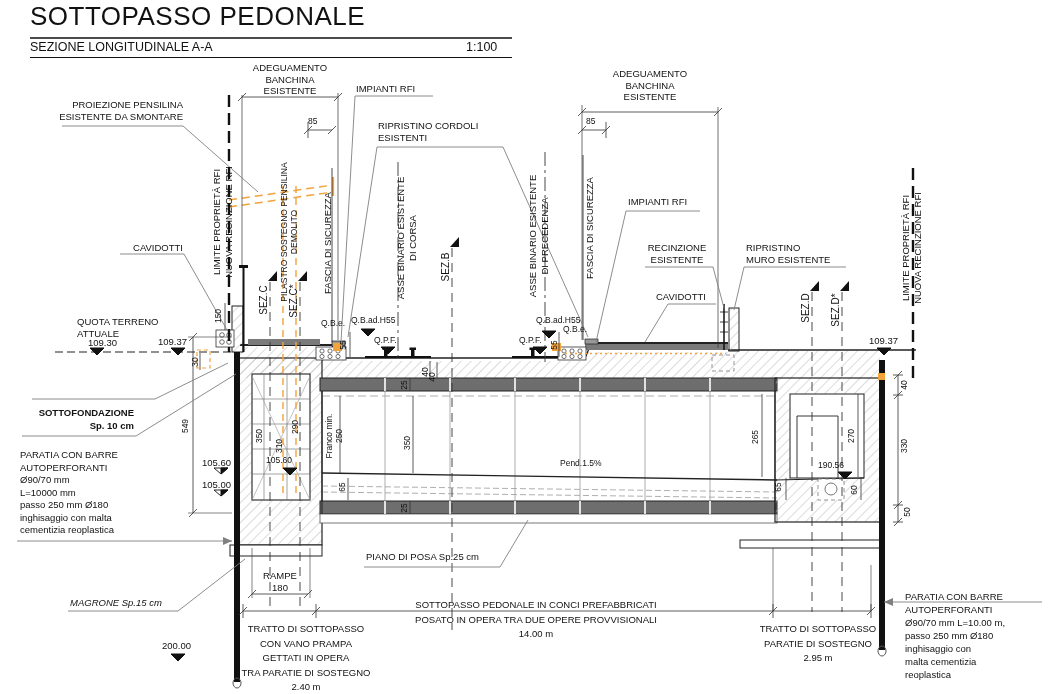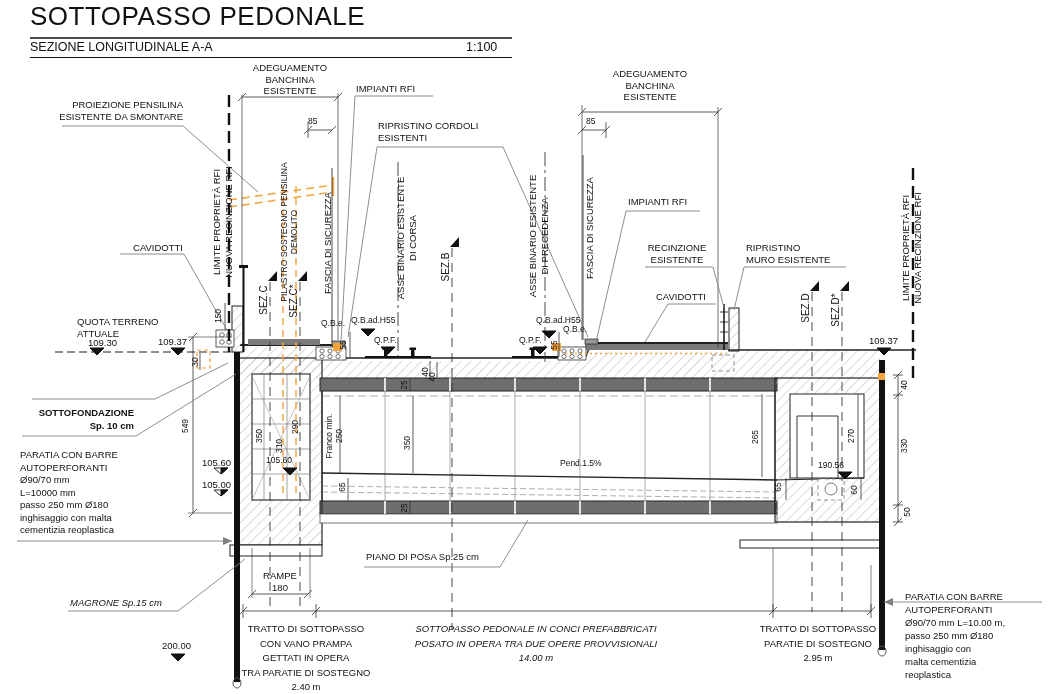--- a/index.html
+++ b/index.html
@@ -412,21 +412,21 @@
 
   <div class="lbl" style="left:366px;top:551px;">PIANO DI POSA Sp.25 cm</div>
   <div class="lbl ctr" style="left:280px;top:570px;">RAMPE
 180</div>
 
   <div class="lbl ctr lh14" style="left:306px;top:622px;">TRATTO DI SOTTOPASSO
 CON VANO PRAMPA
 GETTATI IN OPERA
 TRA PARATIE DI SOSTEGNO
 2.40 m</div>
-  <div class="lbl ctr lh14" style="left:536px;top:622px;font-style:italic;">SOTTOPASSO PEDONALE IN CONCI PREFABBRICATI
+  <div class="lbl ctr lh14" style="left:536px;top:598px;">SOTTOPASSO PEDONALE IN CONCI PREFABBRICATI
 POSATO IN OPERA TRA DUE OPERE PROVVISIONALI
 14.00 m</div>
   <div class="lbl ctr lh14" style="left:818px;top:622px;">TRATTO DI SOTTOPASSO
 PARATIE DI SOSTEGNO
 2.95 m</div>
   <div class="lbl lh13" style="left:905px;top:590px;">PARATIA CON BARRE
 AUTOPERFORANTI
 Ø90/70 mm L=10.00 m,
 passo 250 mm Ø180
 inghisaggio con

